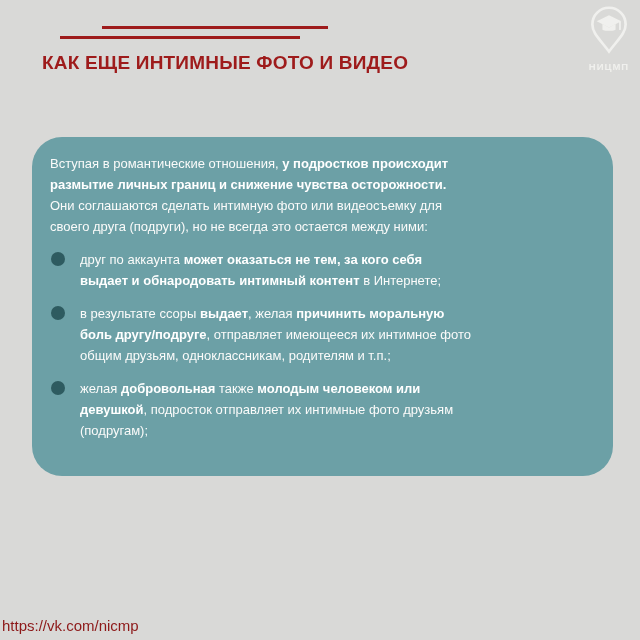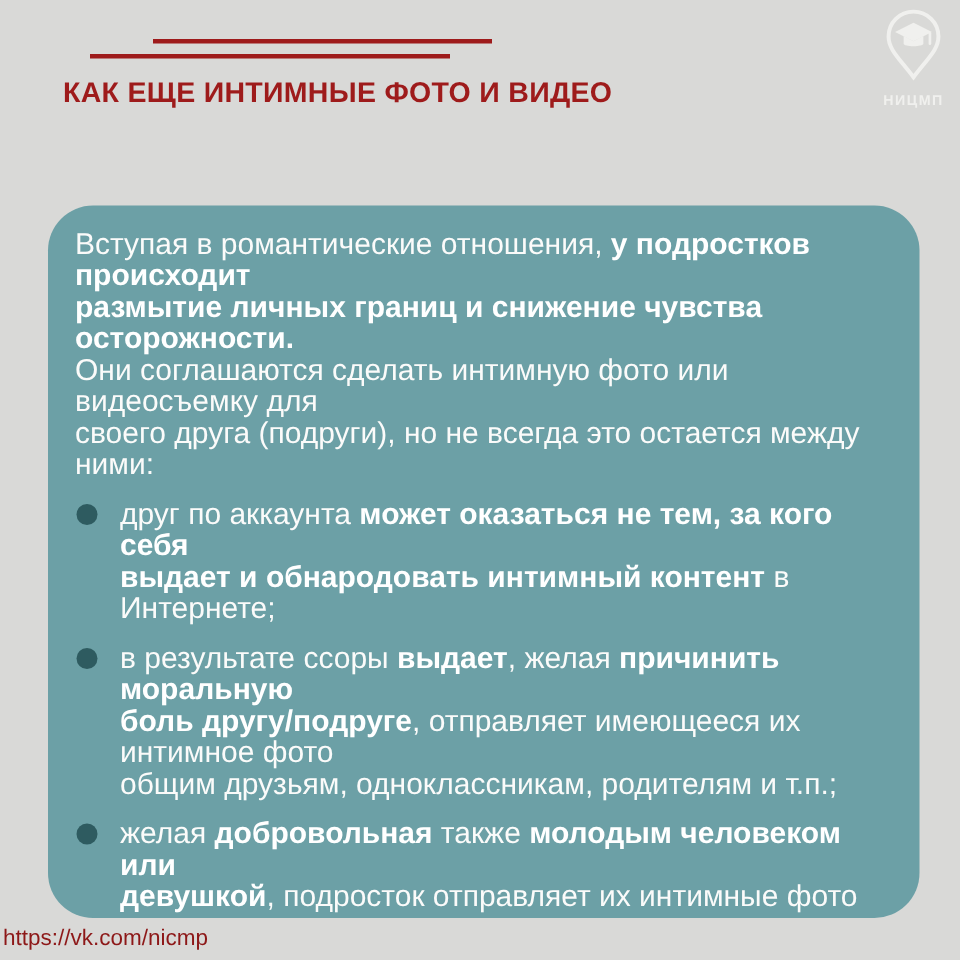--- a/index.html
+++ b/index.html
@@ -28,25 +28,25 @@
   }
   .logo-text{
     font-size:9.5px;font-weight:700;letter-spacing:1px;margin-top:1px;
   }
   h1.title{
     position:absolute;left:42px;top:49px;width:578px;
     color:var(--accent);font-size:19px;line-height:28.5px;
     font-weight:700;letter-spacing:.2px;
   }
   .panel{
-    position:absolute;left:32px;top:137px;width:581px;height:475px;
+    position:absolute;left:32px;top:137px;width:581px;height:339px;
     background:var(--panel);border-radius:30px;
     padding:16px 15px 0 18px;
     color:var(--text-light);
-    font-size:20px;line-height:21px;
+    font-size:13px;line-height:21px;
     overflow:hidden;
   }
   .panel b{color:#ffffff;}
   .intro{white-space:pre-wrap;margin-bottom:12px;}
   ul.bullets{list-style:none;}
   ul.bullets li{
     position:relative;padding-left:30px;margin-bottom:12px;
   }
   .dot{
     position:absolute;left:1px;top:3px;width:14px;height:14px;

